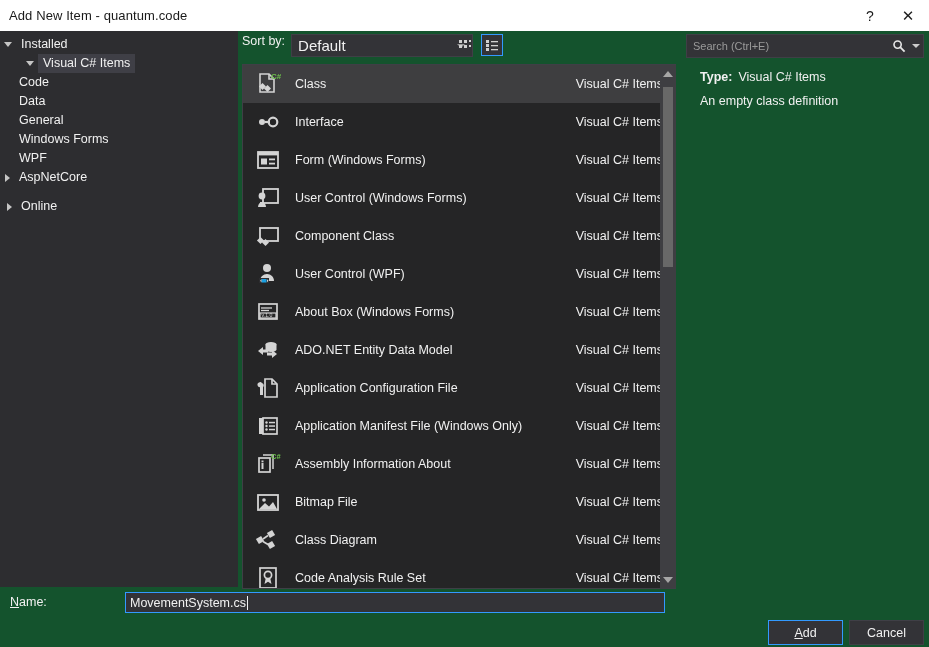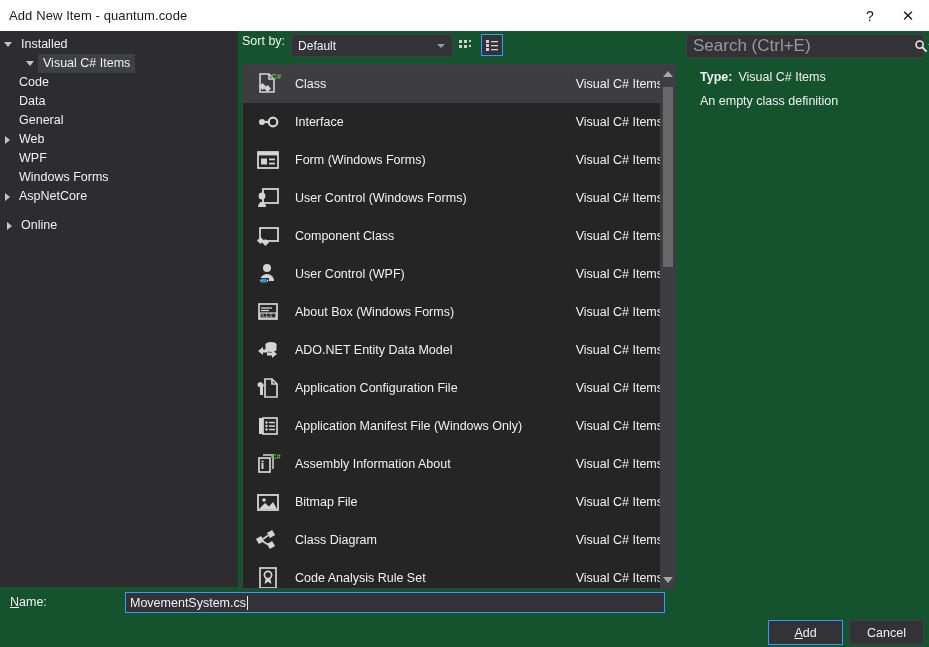--- a/index.html
+++ b/index.html
@@ -53,22 +53,22 @@
   .lvl2 { }
   .spacer-row { height: 10px; }
 
   
   .sortbar {
     position: absolute; left: 242px; top: 34px; height: 24px;
     display: flex; 
   }
   .sortby-label { font-size: 12.5px; color: #f1f1f1; margin-right: 6px; }
   .combo {
-    width: 162px; height: 23px; background: #333337; border: 1px solid #3f3f46;
-    display: flex; align-items: center; color: #f1f1f1; font-size: 12px;
+    width: 182px; height: 23px; background: #333337; border: 1px solid #3f3f46;
+    display: flex; align-items: center; color: #f1f1f1; font-size: 15px;
     padding-left: 6px; cursor: default;
   }
   .combo .chev {
     margin-left: auto; margin-right: 7px;
     width: 0; height: 0; border-left: 4px solid transparent; border-right: 4px solid transparent;
     border-top: 4px solid #9a9a9a;
   }
   .viewbtns { position: absolute; left: 454px; top: 34px; display: flex; gap: 5px; }
   .viewbtn {
     width: 22px; height: 22px; display: flex; align-items: center; justify-content: center;
@@ -103,21 +103,21 @@
     background: #686868; cursor: default;
   }
 
   
   .search {
     position: absolute; left: 686px; top: 34px; width: 238px; height: 24px;
     background: #333337; border: 1px solid #3f3f46; display: flex; align-items: center;
   }
   .search input {
     flex: 1; background: transparent; border: none; outline: none;
-    color: #f1f1f1; font-size: 17px; font-family: "Liberation Sans", sans-serif;
+    color: #f1f1f1; font-size: 11px; font-family: "Liberation Sans", sans-serif;
     padding-left: 6px;
   }
   .search input::placeholder { color: #9a9a9a; }
   .search-ico { width: 20px; display: flex; align-items: center; justify-content: center; }
   .search-chev {
     width: 14px; display: flex; align-items: center; justify-content: center;
   }
   .search-chev i {
     width: 0; height: 0; border-left: 4px solid transparent; border-right: 4px solid transparent;
     border-top: 4px solid #cccccc; display: block;
@@ -189,32 +189,26 @@
         </div>
         <div class="tree-row lvl2">
           <span class="tw"></span>
           <span class="tree-label">Data</span>
         </div>
         <div class="tree-row lvl2">
           <span class="tw"></span>
           <span class="tree-label">General</span>
         </div>
         <div class="tree-row lvl2">
-          <span class="tw">
-            <i class="tri-right"></i>
-          </span>
-          <span class="tree-label">Web</span>
+          <span class="tw"></span>
+          <span class="tree-label">Windows Forms</span>
         </div>
         <div class="tree-row lvl2">
           <span class="tw"></span>
           <span class="tree-label">WPF</span>
-        </div>
-        <div class="tree-row lvl2">
-          <span class="tw"></span>
-          <span class="tree-label">Windows Forms</span>
         </div>
         <div class="tree-row lvl2">
           <span class="tw">
             <i class="tri-right"></i>
           </span>
           <span class="tree-label">AspNetCore</span>
         </div>
         <div class="spacer-row"></div>
         <div class="tree-row lvl0">
           <span class="tw">

